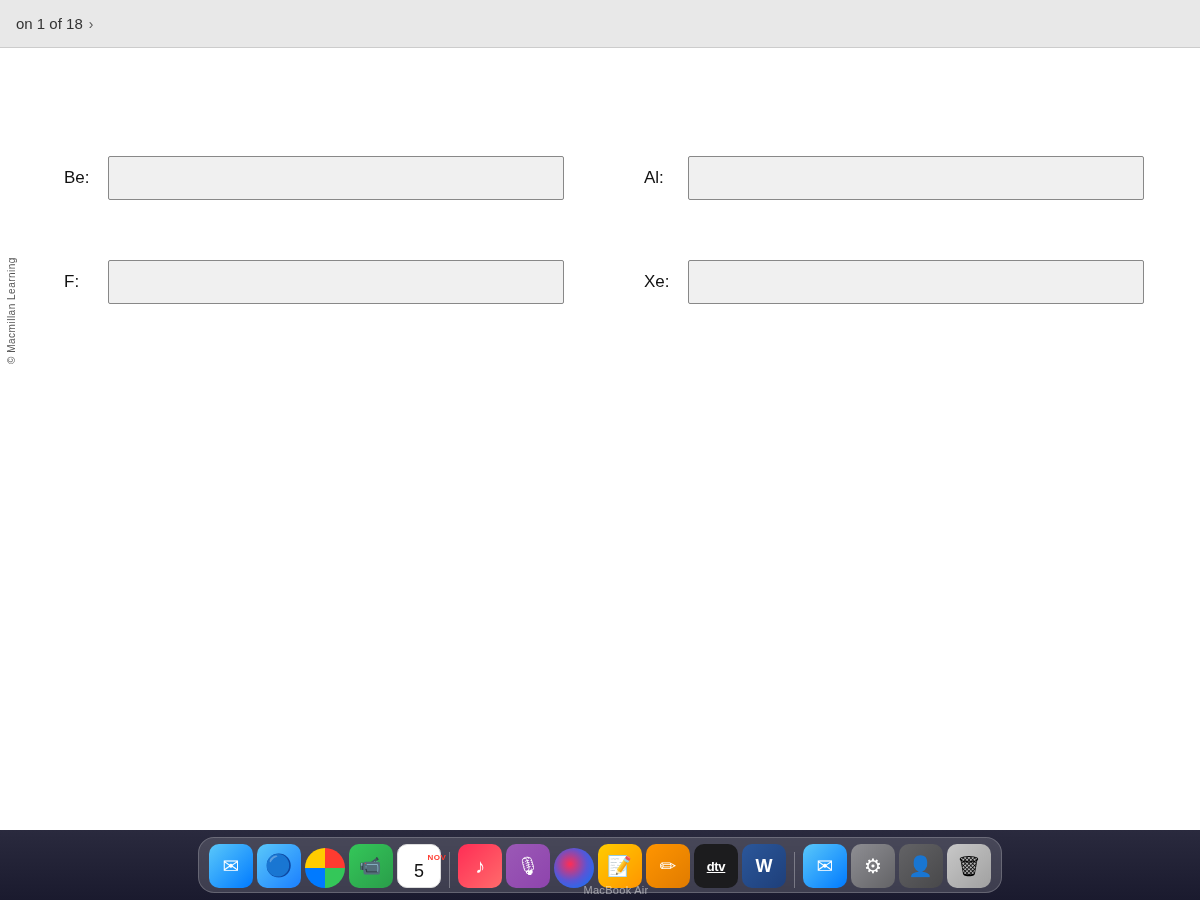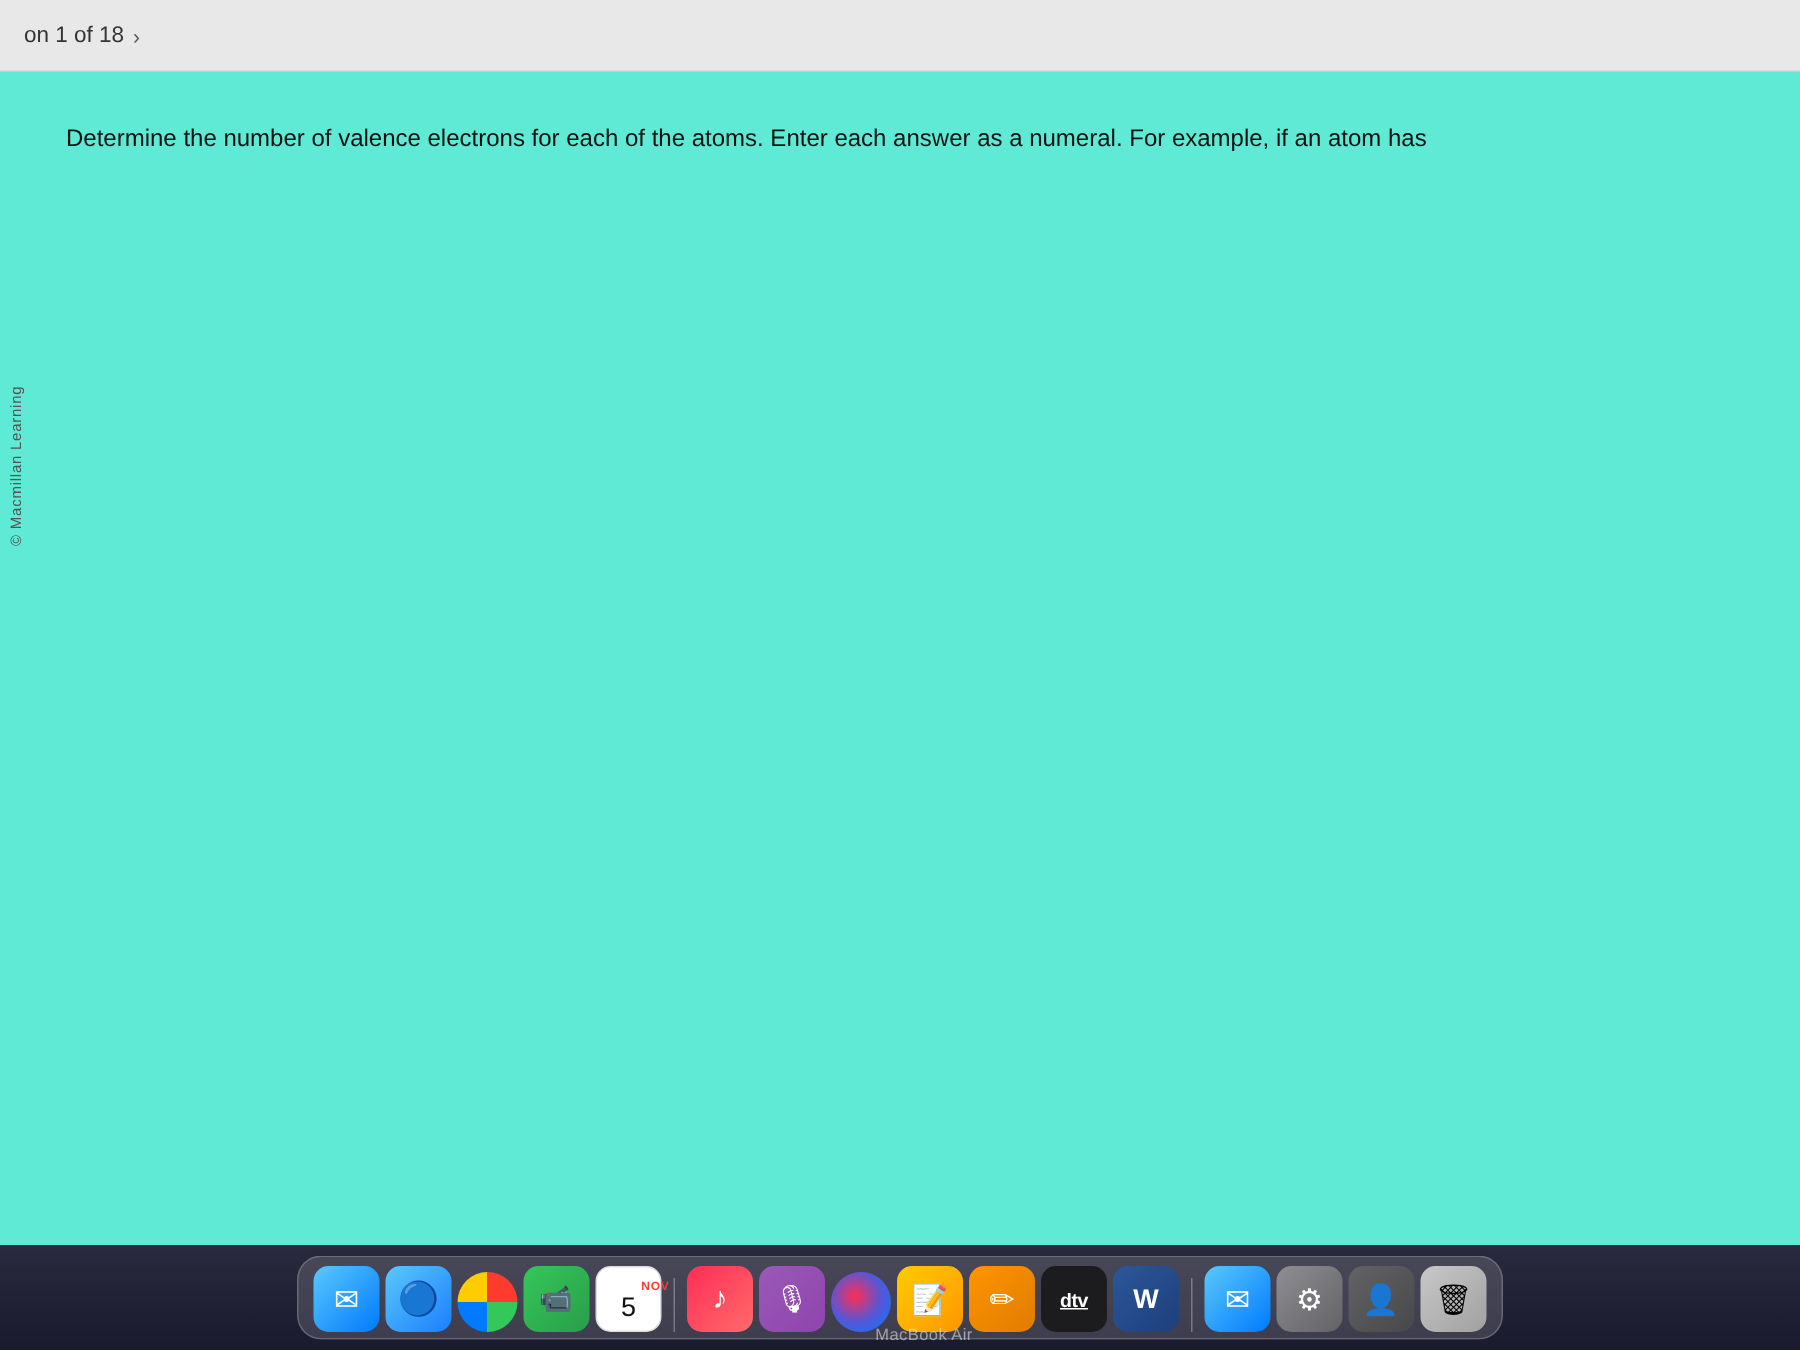--- a/index.html
+++ b/index.html
@@ -9,21 +9,21 @@
       height: 900px;
       overflow: hidden;
       font-family: -apple-system, BlinkMacSystemFont, "Helvetica Neue", Arial, sans-serif;
       background: #1a1a2e;
     }
 
     
     .main-content {
       width: 1200px;
       height: 830px;
-      background: #5eead4;
+      background: #ffffff;
       position: relative;
     }
 
     
     .top-nav {
       height: 48px;
       background: #e8e8e8;
       display: flex;
       align-items: center;
       padding: 0 16px;
@@ -199,23 +199,45 @@
       <span class="nav-chevron">›</span>
     </div>
   </div>
 
   <div class="copyright-sidebar">
     <span class="copyright-text">© Macmillan Learning</span>
   </div>
 
   <div class="question-area">
     <div class="question-instructions">
-      <span>Determine the number of valence electrons for each of the atoms. Enter each answer as a numeral. For example, if an atom has</span><br>
-    </div>
-
+      <br>
+    </div>
+
+    <div class="fields-grid">
+
+      <div class="field-row">
+        <span class="field-label">Be:</span>
+        <input class="field-input" type="text" value="" style="">
+      </div>
+
+      <div class="field-row">
+        <span class="field-label">Al:</span>
+        <input class="field-input" type="text" value="" style="">
+      </div>
+
+      <div class="field-row">
+        <span class="field-label">F:</span>
+        <input class="field-input" type="text" value="" style="">
+      </div>
+
+      <div class="field-row">
+        <span class="field-label">Xe:</span>
+        <input class="field-input" type="text" value="" style="">
+      </div>
+    </div>
   </div>
 </div>
 
 <div class="dock-container">
   <div class="dock">
 
     <div class="dock-item mail">
       <span style="color:#fff;font-size:20px;">✉</span>
     </div>
 

